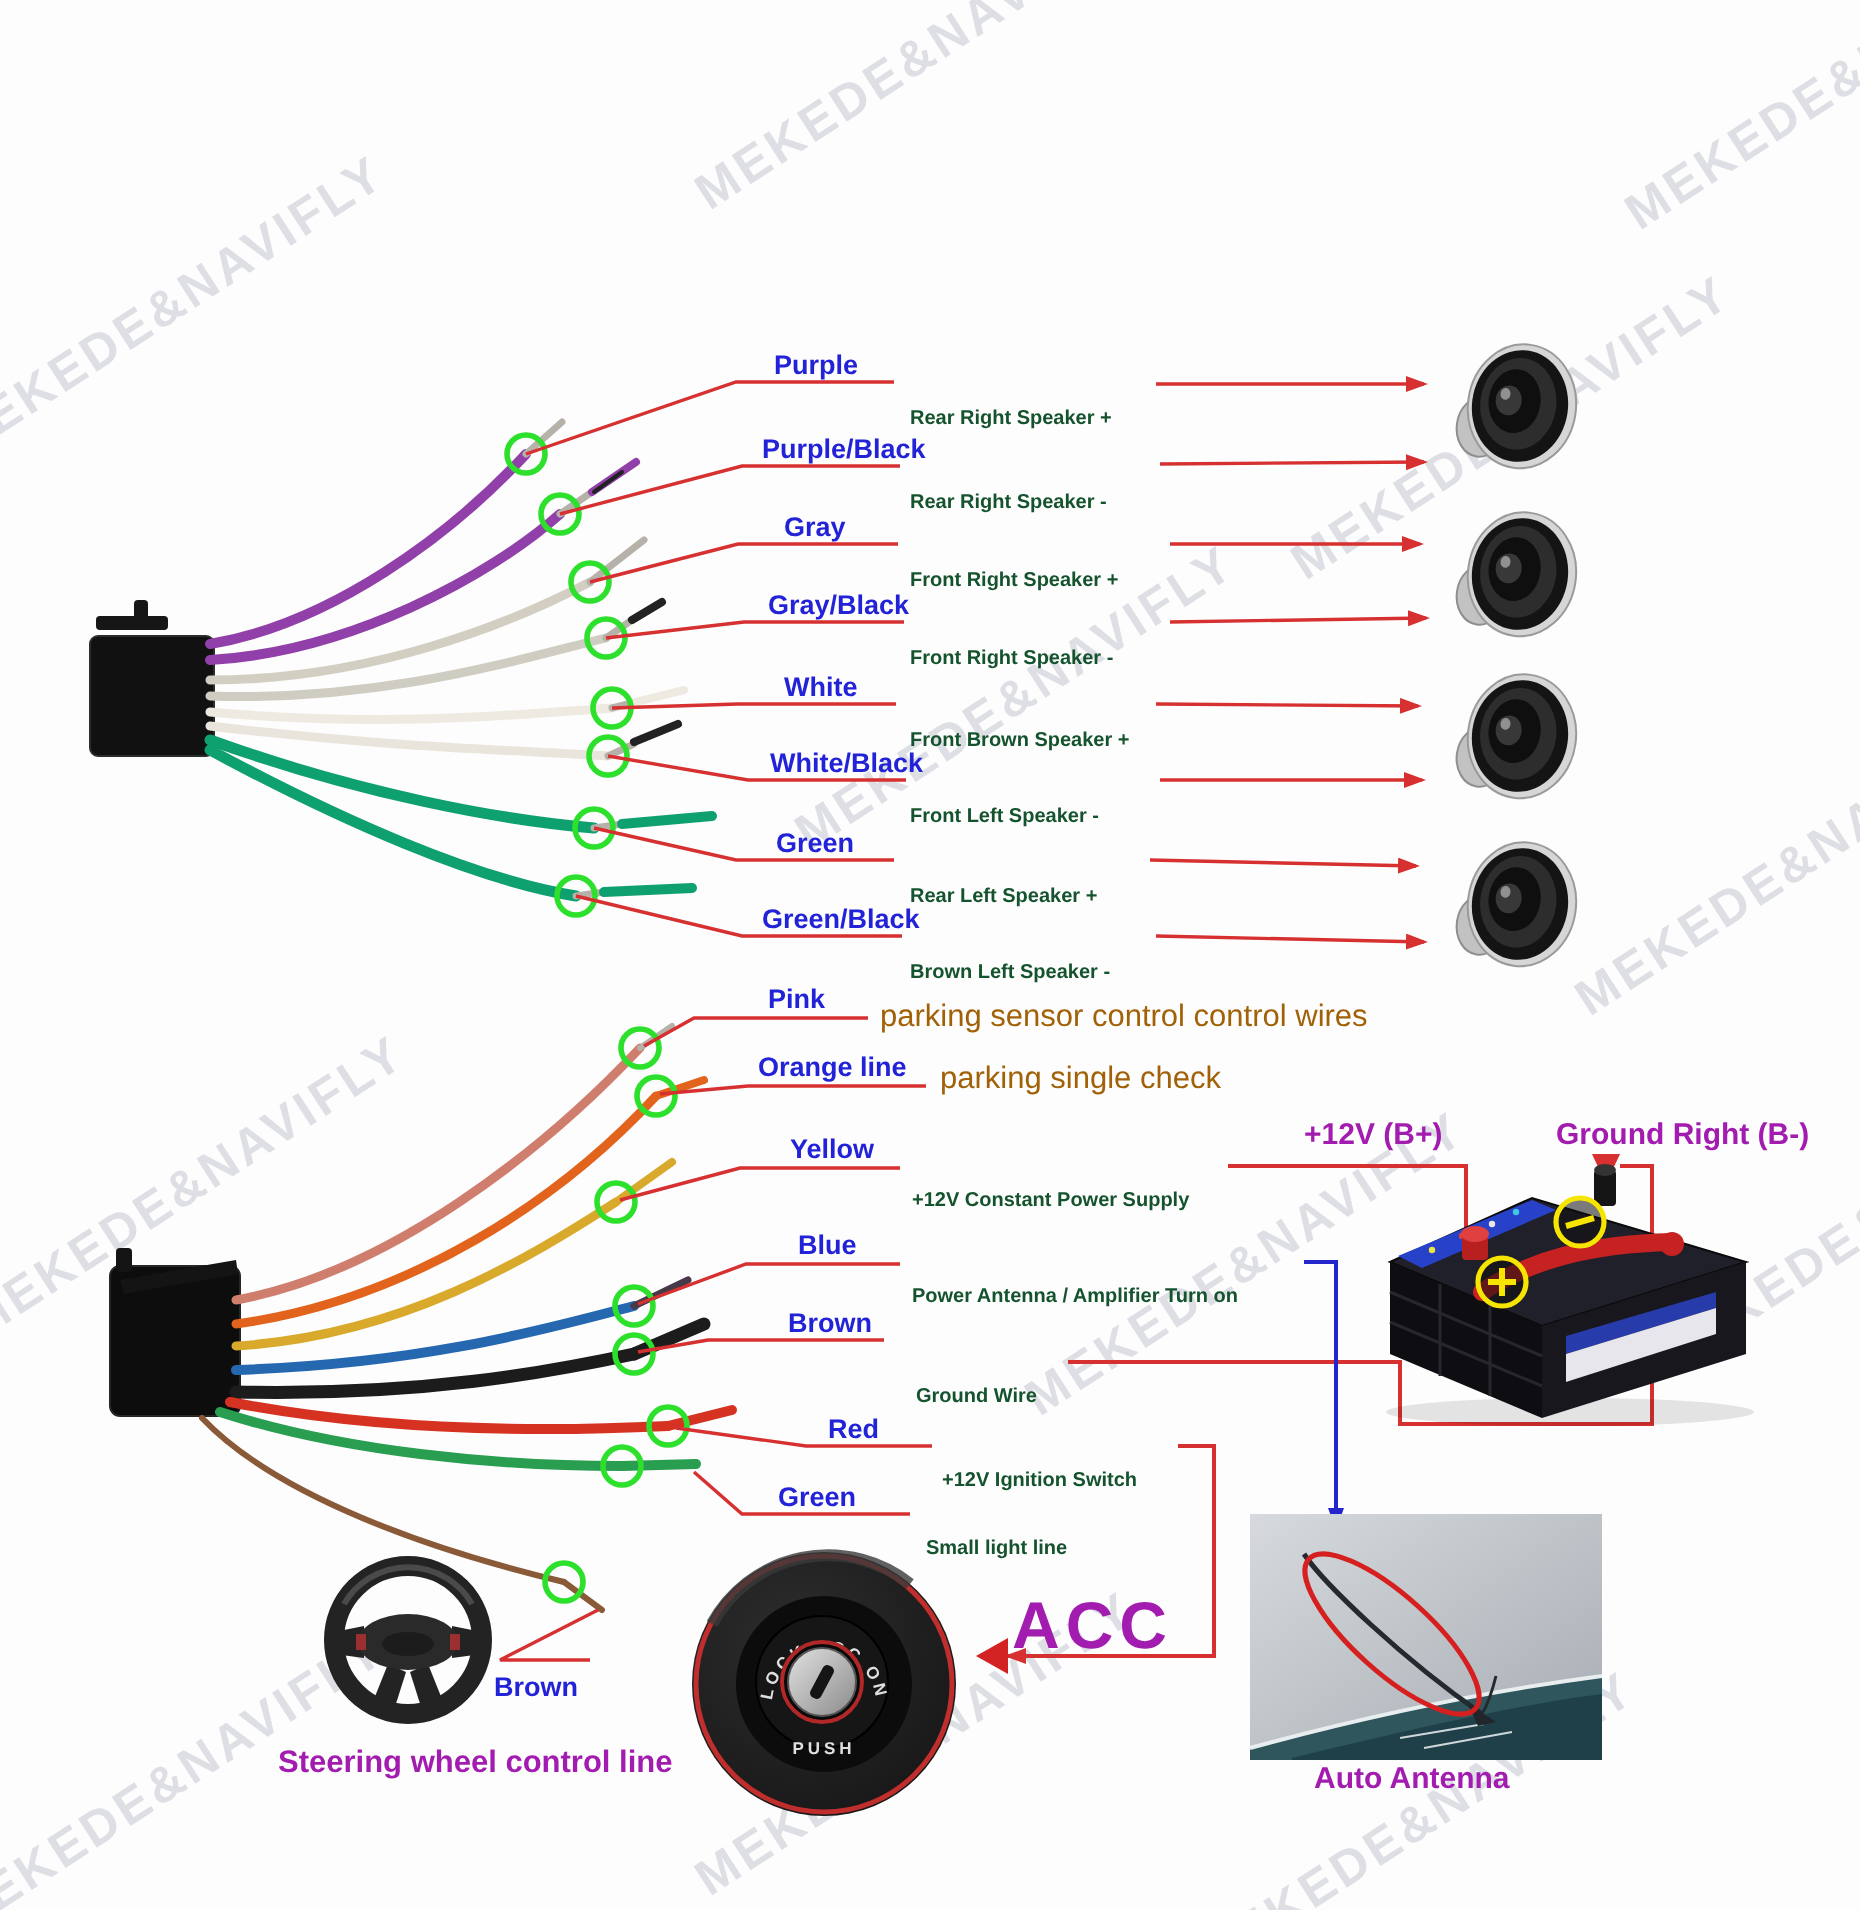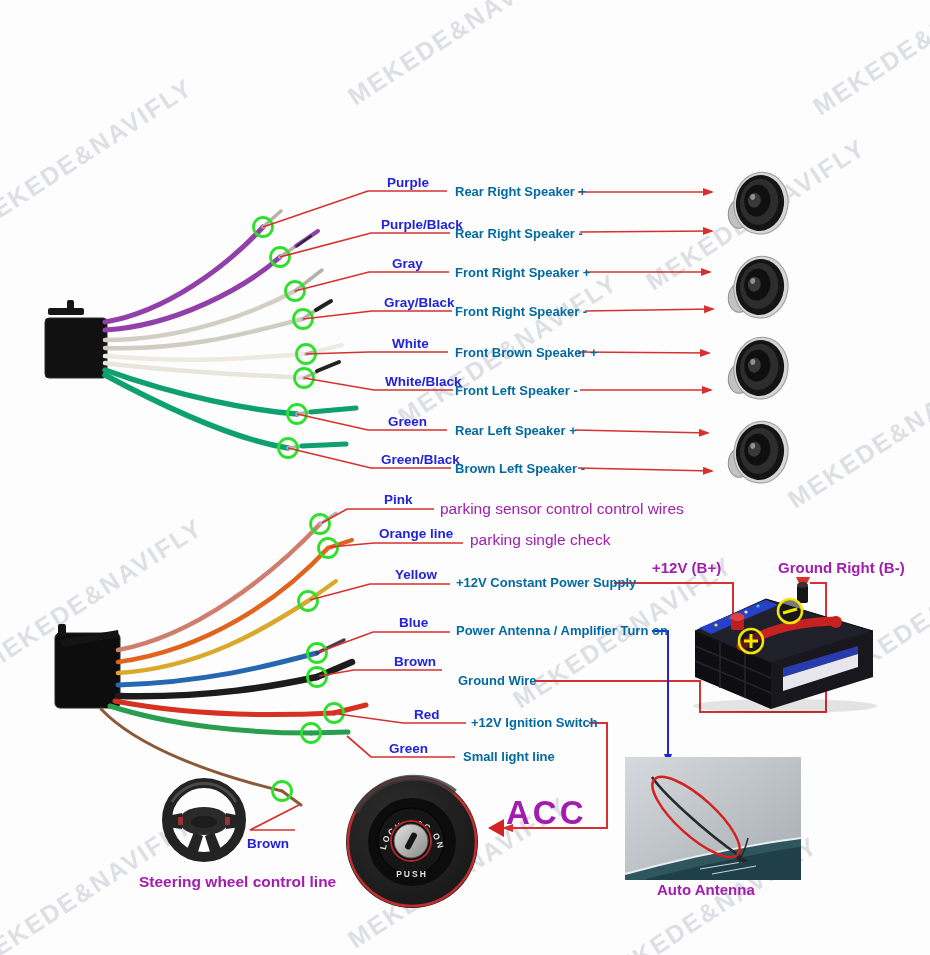--- a/index.html
+++ b/index.html
@@ -6,22 +6,22 @@
   .page{position:relative;width:930px;height:955px;background:#fdfdfd;overflow:hidden;
         font-family:"Liberation Sans",sans-serif;}
   .wm{position:absolute;font-weight:bold;font-size:25px;letter-spacing:2px;
       color:rgba(185,190,202,.48);transform:rotate(-33deg);white-space:nowrap;
       pointer-events:none;user-select:none;}
   .title{position:absolute;left:0;top:44px;width:100%;text-align:center;
          font-size:52px;font-weight:bold;letter-spacing:1px;
          background:linear-gradient(90deg,#f8830f 8%,#f15c0e 42%,#fa9b16 68%,#fbab1f 95%);
          -webkit-background-clip:text;background-clip:text;color:transparent;}
   .bl{position:absolute;color:#2222d8;font-weight:bold;font-size:13.5px;white-space:nowrap;}
-  .fn{position:absolute;color:#0369a1;font-weight:bold;font-size:13px;white-space:nowrap;}
-  .fnr{position:absolute;color:#a21caf;font-weight:normal;font-size:15.5px;white-space:nowrap;}
+  .fn{position:absolute;color:#14532d;font-weight:bold;font-size:10px;white-space:nowrap;margin-top:20px;}
+  .fnr{position:absolute;color:#a16207;font-weight:normal;font-size:15.5px;white-space:nowrap;}
   .cap{position:absolute;color:#a21caf;font-weight:bold;white-space:nowrap;}
   .acc{font-size:33px;letter-spacing:3px;}
   .batlbl{font-size:15px;}
   .ant{font-size:15px;}
   .steer{font-size:15.5px;}
   svg{position:absolute;left:0;top:0;}
 </style>
 </head>
 <body>
 

